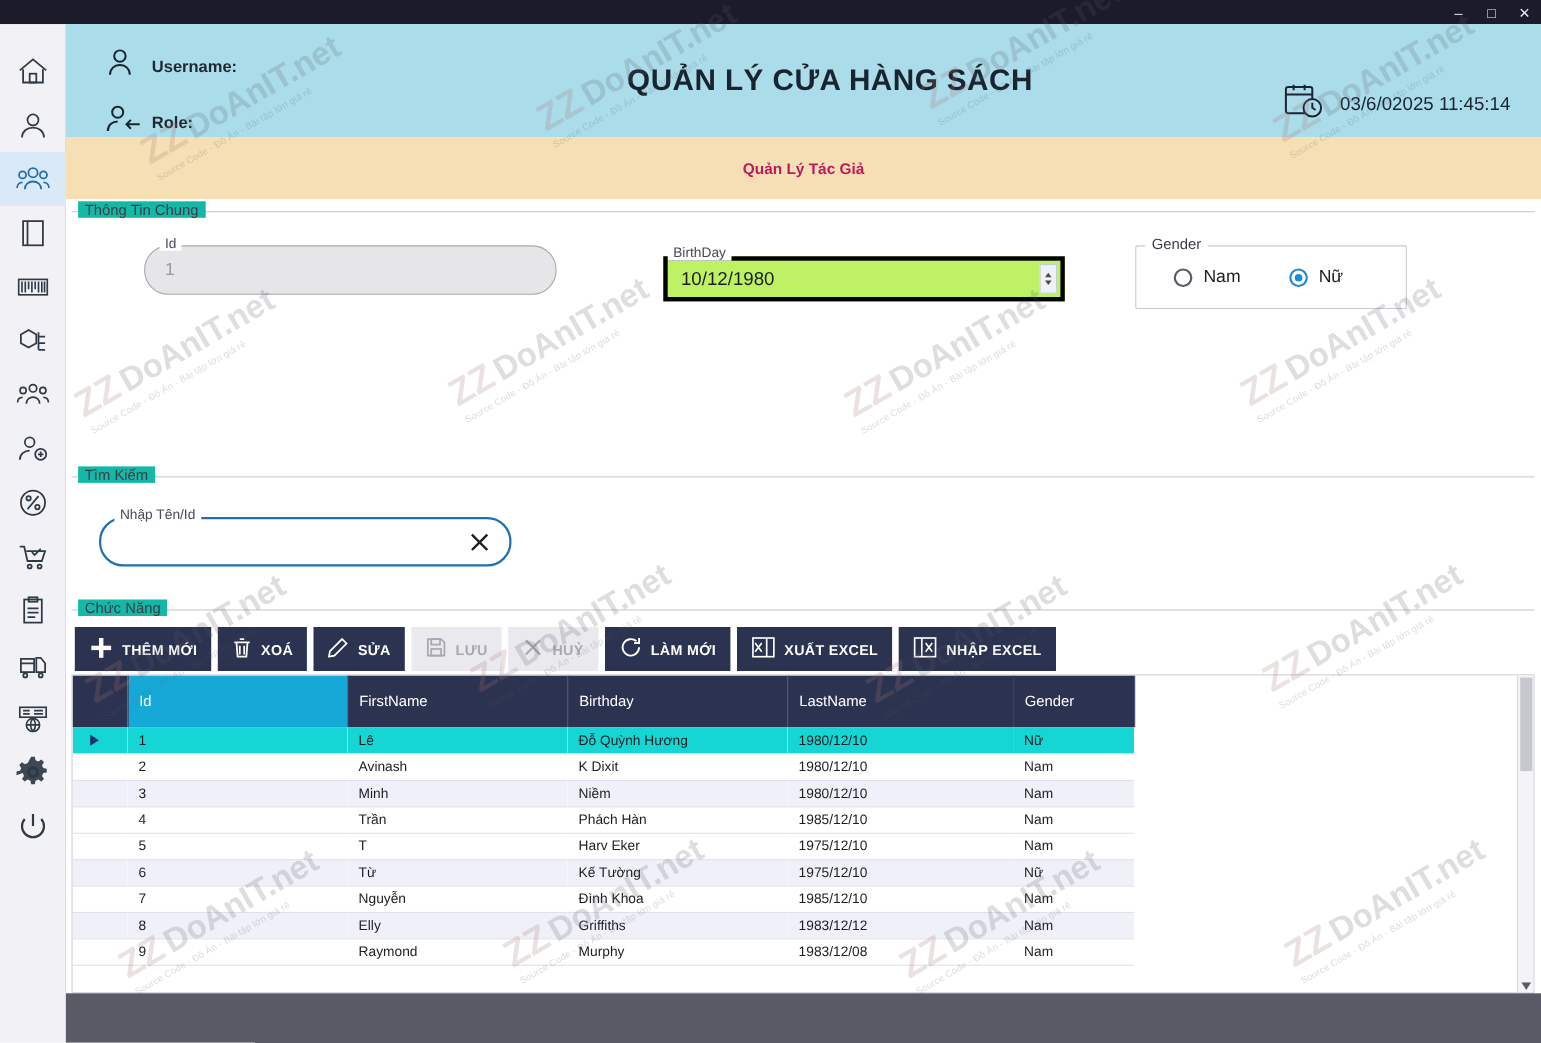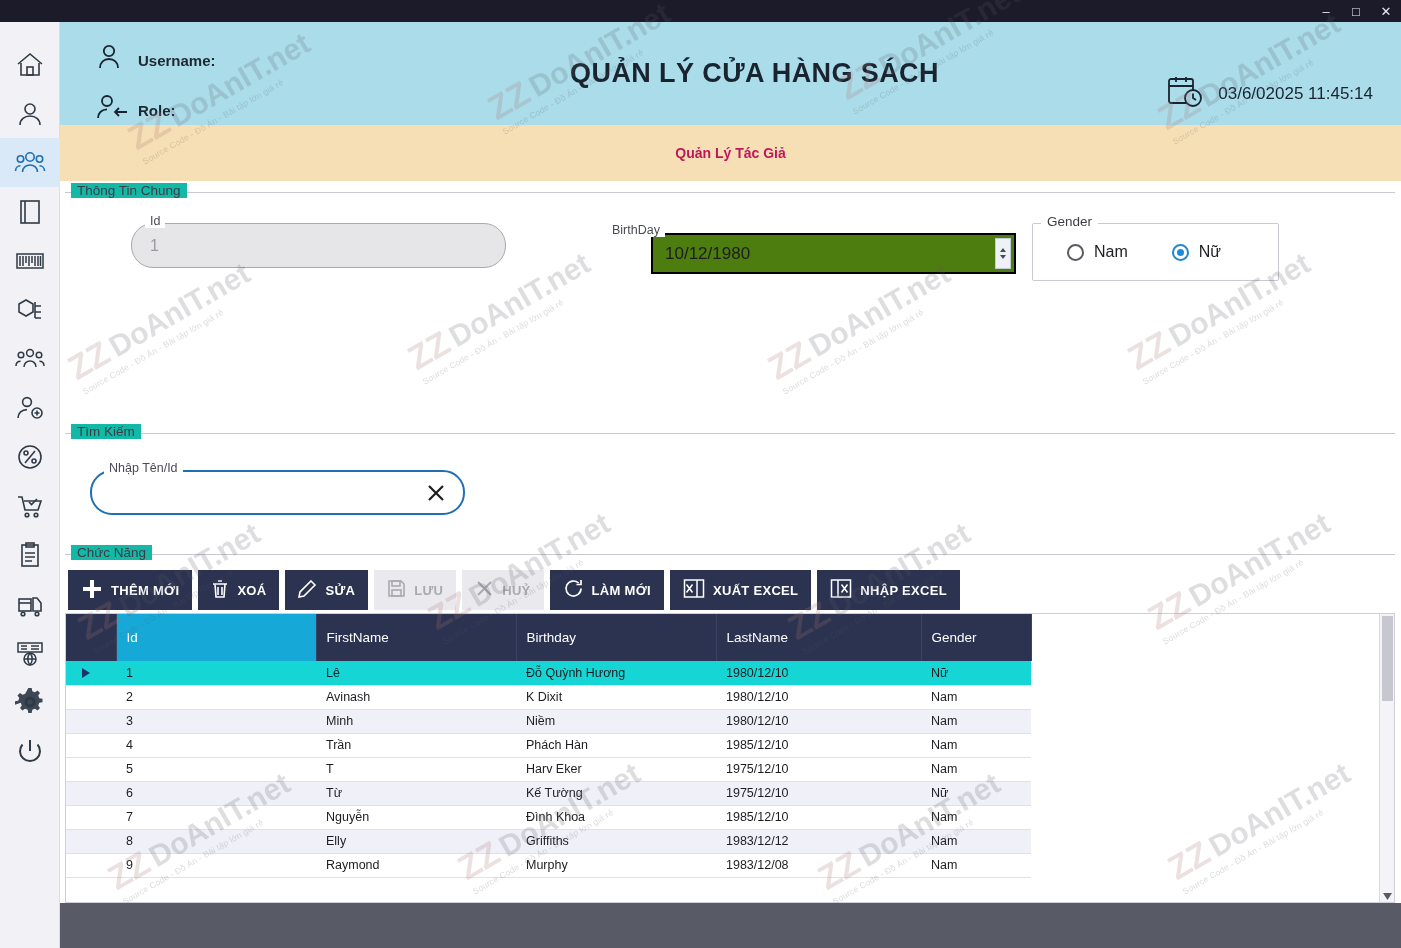--- a/index.html
+++ b/index.html
@@ -105,23 +105,23 @@
     padding: 0 18px;
     outline: none;
     font-family: "Liberation Sans", sans-serif;
   }
   .inp.disabled { background: #e6e6e8; border-color: #a9a9ae; color: #9a9aa0; }
   .inp.focusblue { border-color: #1f6fb2; border-width: 2px; }
 
   
   .datebox {
     position: absolute; width: 100%; height: 100%;
-    background: #4d7c0f; border: 2px solid #000000;
+    background: #bef264; border: 4px solid #000000;
     display: flex; align-items: center;
-    font-size: 17px; color: #1d1d22; padding-left: 12px; margin-left: 48px;
+    font-size: 17px; color: #1d1d22; padding-left: 12px;
   }
   .datebox .spin {
     position: absolute; right: 3px; top: 3px; bottom: 3px; width: 16px;
     background: #eef2f6; border: 1px solid #c3cdd6;
     display: flex; flex-direction: column; align-items: center; justify-content: center;
     gap: 3px;
   }
   .spin i { width: 0; height: 0; border-left: 3.5px solid transparent; border-right: 3.5px solid transparent; display: block; }
   .spin i.up { border-bottom: 4px solid #4a4a55; }
   .spin i.dn { border-top: 4px solid #4a4a55; }

